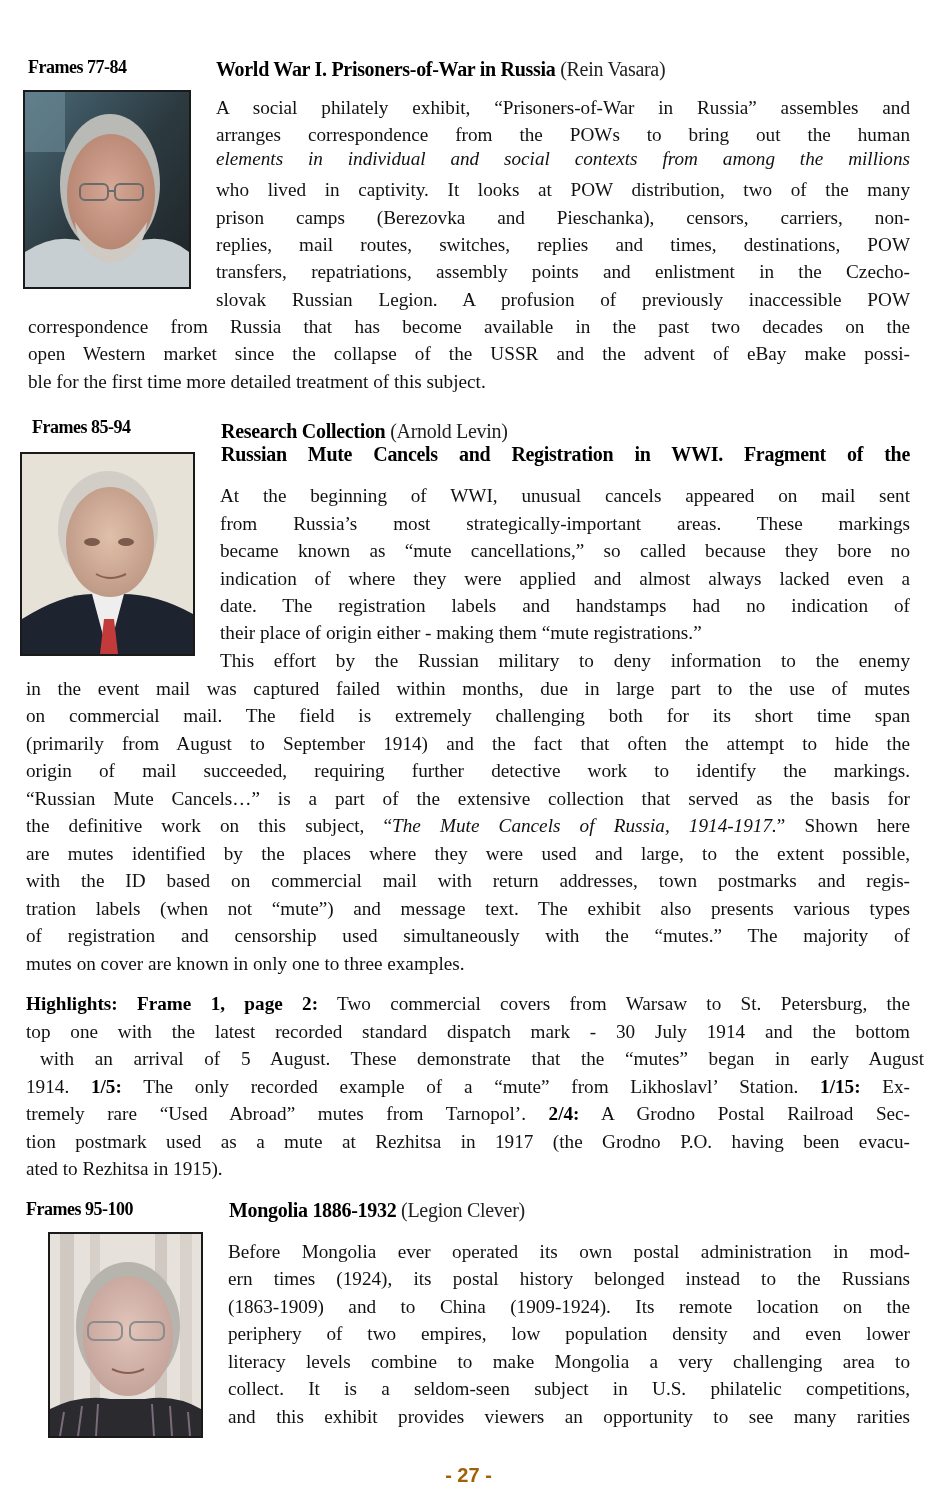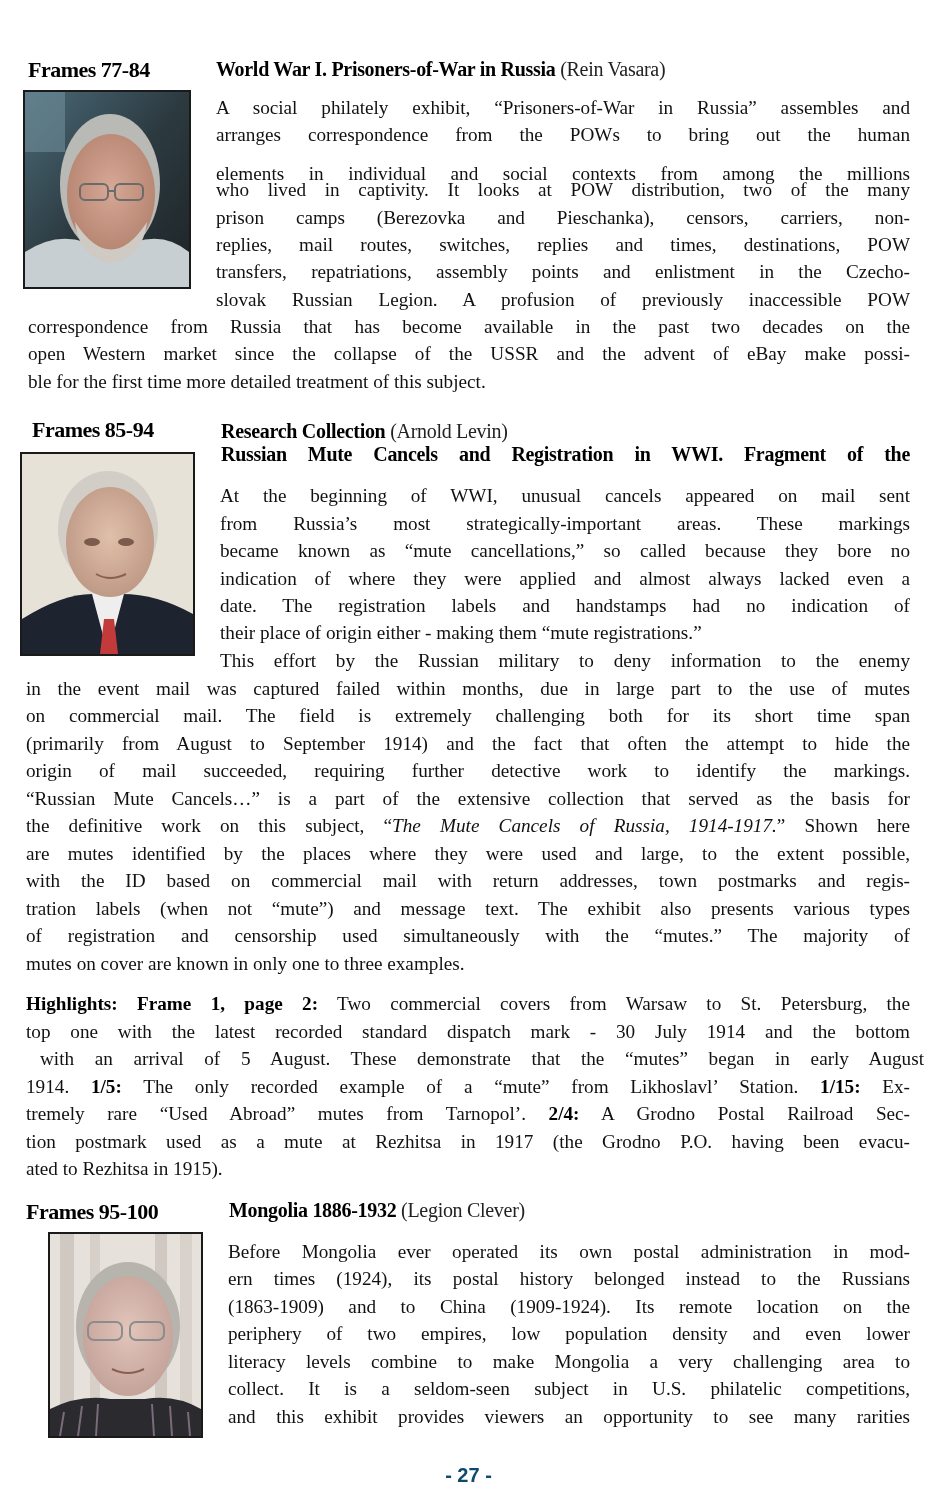--- a/index.html
+++ b/index.html
@@ -1,33 +1,33 @@
 <!DOCTYPE html>
 <html><head>
 <meta charset="utf-8">
 <style>
   html, body { margin: 0; padding: 0; background: #ffffff; }
   body { width: 937px; height: 1500px; position: relative; overflow: hidden;
          font-family: "DejaVu Serif", "Liberation Serif", serif; color: #111; }
   .page { position: absolute; left: 0; top: 0; width: 937px; height: 1500px; }
   .frames-label { position: absolute; font-family: "Liberation Serif", serif; font-weight: bold;
-                  font-size: 22px; letter-spacing: -0.5px; color: #000; white-space: nowrap; }
+                  font-size: 18px; letter-spacing: -0.5px; color: #000; white-space: nowrap; }
   .title { position: absolute; font-family: "Liberation Serif", serif; font-size: 20px;
            color: #000; white-space: nowrap; letter-spacing: -0.3px; }
   .title b { font-weight: bold; }
   .title .author { font-weight: normal; color: #222; }
   .line { position: absolute; font-family: "Liberation Serif", serif; font-size: 19.2px;
           line-height: 26px; height: 26px; white-space: nowrap; text-align: justify;
           text-align-last: justify; color: #111; overflow: hidden; }
   .line.last { text-align-last: left; }
   .line b { font-weight: bold; color: #000; }
   .line i { font-style: italic; }
   .photo { position: absolute; border: 2px solid #1a1a1a; box-sizing: border-box; overflow: hidden; }
   .page-number { position: absolute; left: 0; width: 937px; top: 1464px; text-align: center;
-                 font-family: "Liberation Sans", sans-serif; font-weight: bold; font-size: 20px; color: #0c4a6e; }
+                 font-family: "Liberation Sans", sans-serif; font-weight: bold; font-size: 20px; color: #a16207; }
 </style>
 </head>
 <body>
 
 <div class="page">
 
   <div>
     <div class="frames-label" style="left:28px; top:57px;">Frames 77-84</div>
     <div class="title" style="left:216px; top:58px;">
       <b>World War I.  Prisoners-of-War in Russia</b>
@@ -55,21 +55,21 @@
         <path d="M50 130 Q86 185 122 130 Q118 165 86 172 Q54 165 50 130 Z" fill="#cfcac3"></path>
         <rect x="55" y="92" width="28" height="16" rx="5" fill="none" stroke="#6b6b6b" stroke-width="2"></rect>
         <rect x="90" y="92" width="28" height="16" rx="5" fill="none" stroke="#6b6b6b" stroke-width="2"></rect>
         <line x1="83" y1="99" x2="90" y2="99" stroke="#6b6b6b" stroke-width="2"></line>
       </svg>
     </div>
 
     <div>
       <div class="line" style="left:216px; top:95px; width:694px;">A social philately exhibit, “Prisoners-of-War in Russia” assembles and</div>
       <div class="line" style="left:216px; top:122px; width:694px;">arranges correspondence from the POWs to bring out the human</div>
-      <div class="line" style="left:216px; top:161px; width:694px;">elements in individual and social contexts from among the millions</div>
+      <div class="line" style="left:216px; top:146px; width:694px;font-style:italic;">elements in individual and social contexts from among the millions</div>
       <div class="line" style="left:216px; top:177px; width:694px;">who lived in captivity. It looks at POW distribution, two of the many</div>
       <div class="line" style="left:216px; top:205px; width:694px;">prison camps (Berezovka and Pieschanka), censors, carriers, non-</div>
       <div class="line" style="left:216px; top:232px; width:694px;">replies, mail routes, switches, replies and times, destinations, POW</div>
       <div class="line" style="left:216px; top:259px; width:694px;">transfers, repatriations, assembly points and enlistment in the Czecho-</div>
       <div class="line" style="left:216px; top:287px; width:694px;">slovak Russian Legion.  A profusion of previously inaccessible POW</div>
       <div class="line" style="left:28px; top:314px; width:882px;">correspondence from Russia that has become available in the past two decades on the</div>
       <div class="line" style="left:28px; top:341px; width:882px;">open Western market since the collapse of the USSR and the advent of eBay make possi-</div>
       <div class="line last" style="left:28px; top:369px; width:882px;">ble for the first time more detailed treatment of this subject.</div>
     </div>
   </div>

